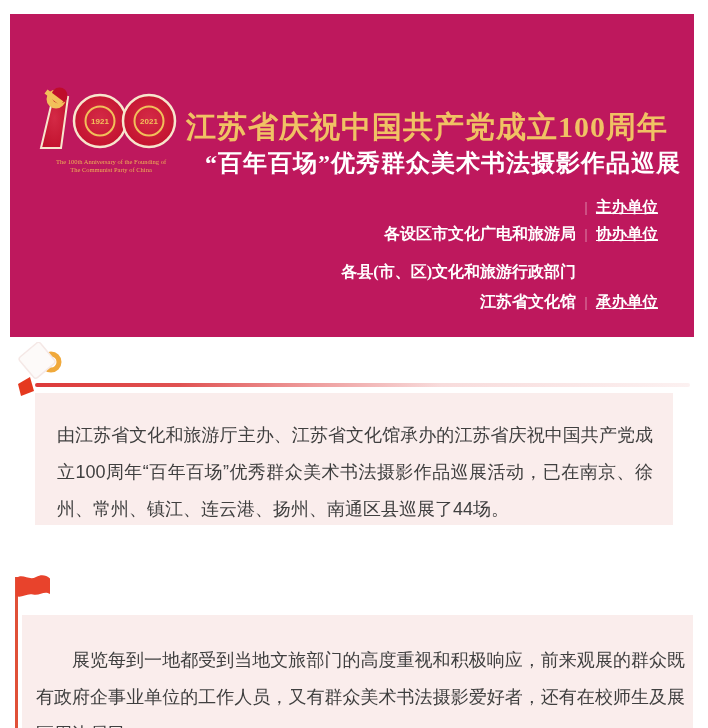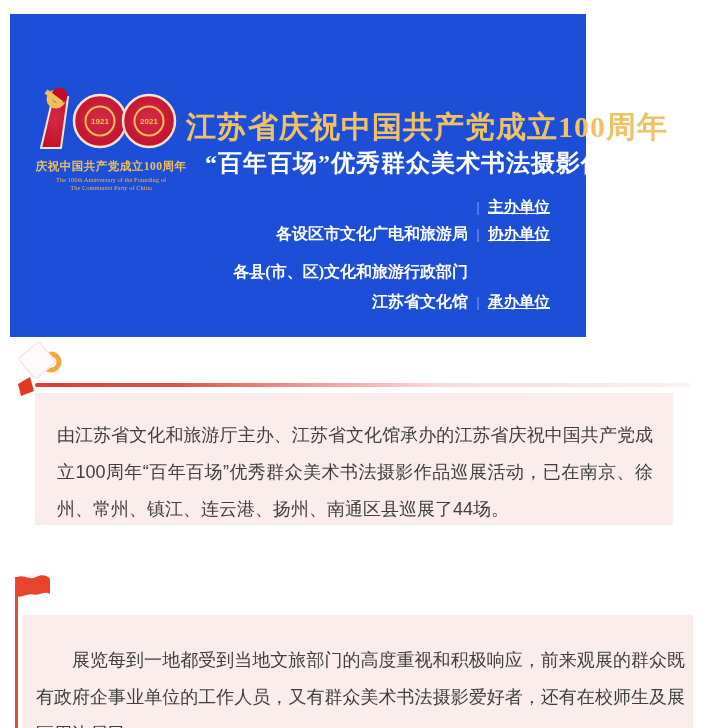--- a/index.html
+++ b/index.html
@@ -8,22 +8,22 @@
     width: 708px; height: 728px;
     position: relative;
     background: #ffffff;
     overflow: hidden;
     font-family: "Liberation Sans", sans-serif;
   }
 
   
   .banner {
     position: absolute; left: 10px; top: 14px;
-    width: 576px; height: 323px;
-    background: #1d4ed8;
+    width: 684px; height: 323px;
+    background: #be185d;
   }
 
   
   .logo {
     position: absolute; left: 24px; top: 70px; width: 154px;
     text-align: center;
   }
   .logo-caption-cn {
     margin-top: 3px;
     font-size: 11.5px; font-weight: bold;
@@ -139,21 +139,20 @@
         <circle cx="66" cy="37" r="14.5" fill="none" stroke="#F2C05A" stroke-width="2"></circle>
         <text x="66" y="40" text-anchor="middle" font-size="8" font-weight="bold" fill="#F2C05A">1921</text>
       </g>
 
       <g>
         <circle cx="115" cy="37" r="26" fill="url(#zeroFill)" stroke="#F7E6CD" stroke-width="2.5"></circle>
         <circle cx="115" cy="37" r="14.5" fill="none" stroke="#F2C05A" stroke-width="2"></circle>
         <text x="115" y="40" text-anchor="middle" font-size="8" font-weight="bold" fill="#F2C05A">2021</text>
       </g>
     </svg>
-    <div class="logo-caption-cn">庆祝中国共产党成立100周年</div>
     <div class="logo-caption-en">
       <div>The 100th Anniversary of the Founding of</div>
       <div>The Communist Party of China</div>
     </div>
   </div>
 
   <div class="banner-title">江苏省庆祝中国共产党成立100周年</div>
   <div class="banner-subtitle">“百年百场”优秀群众美术书法摄影作品巡展</div>
 
   <div class="organizers">

